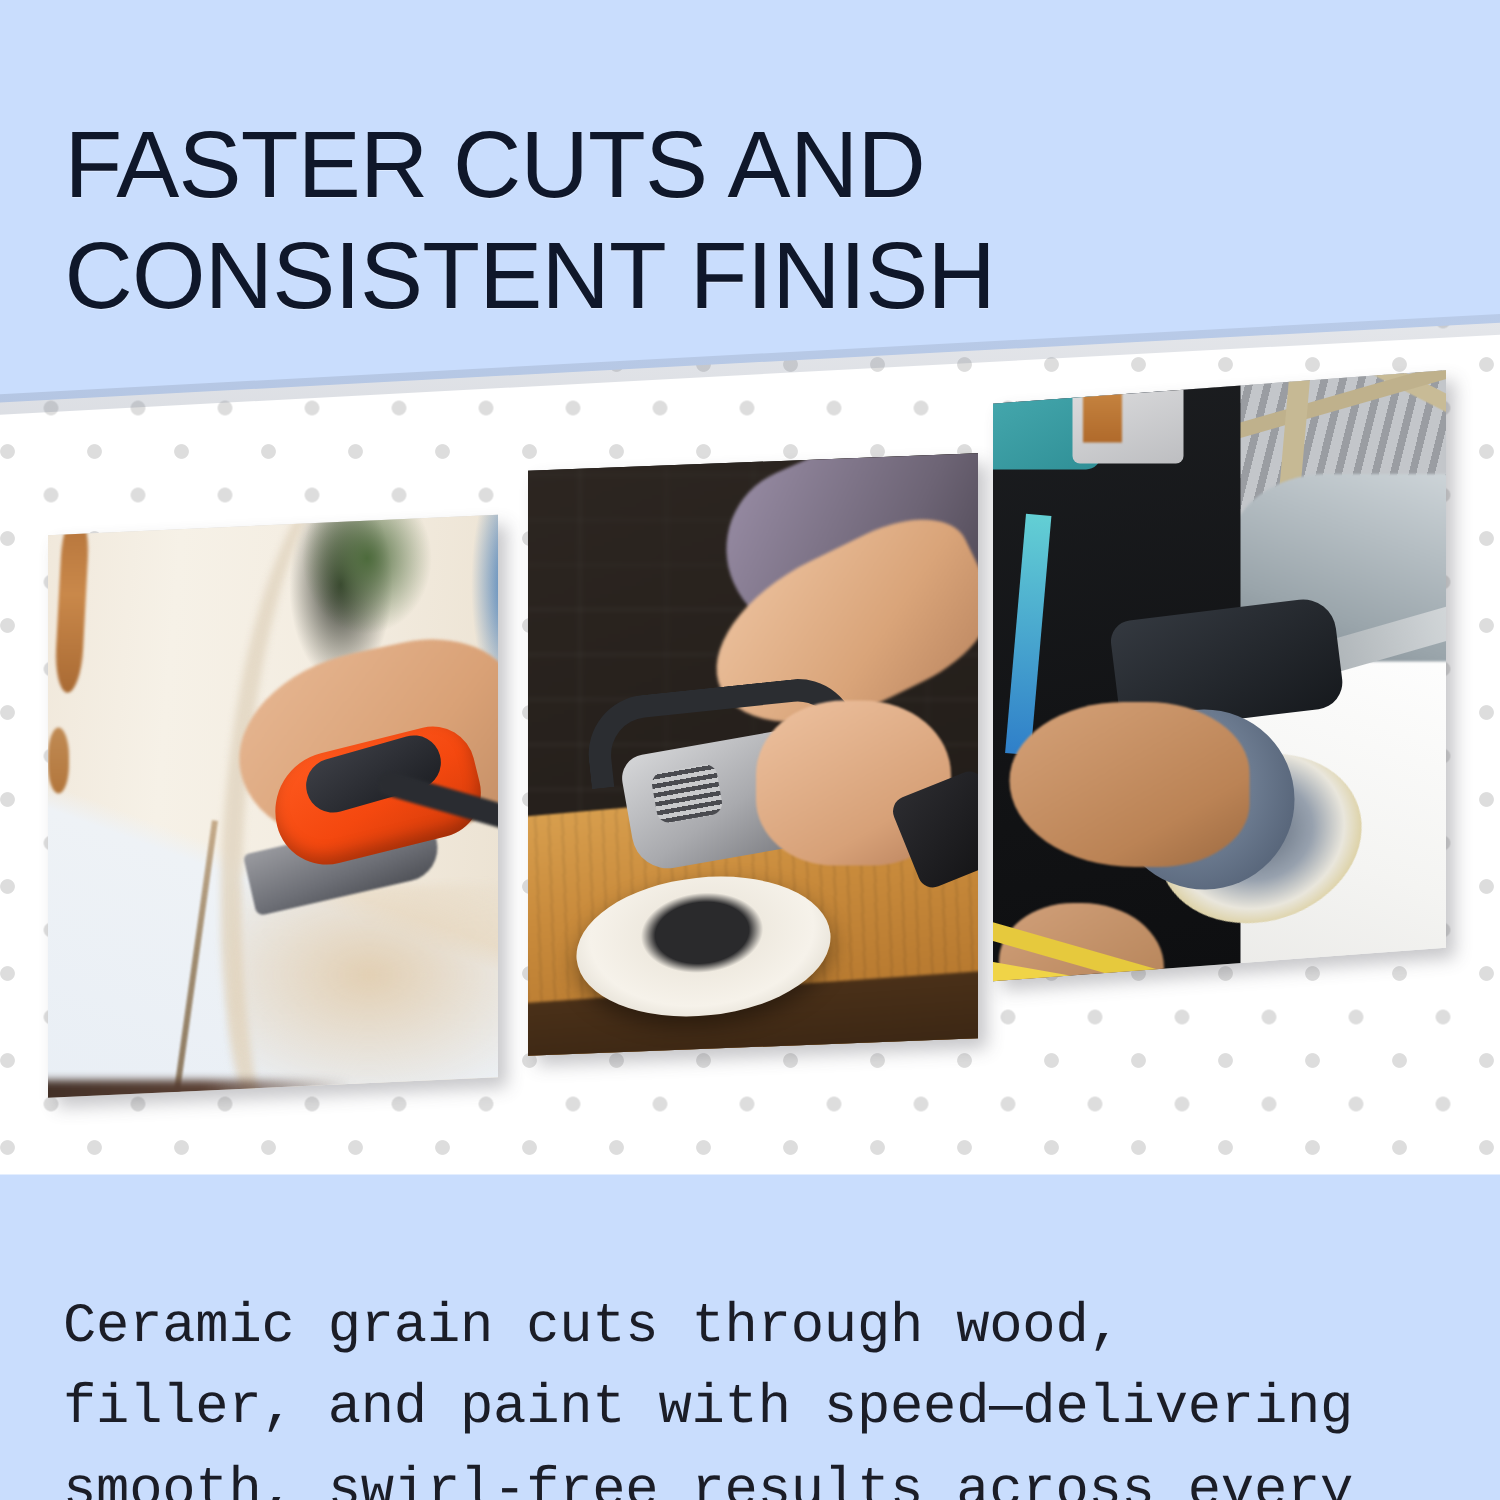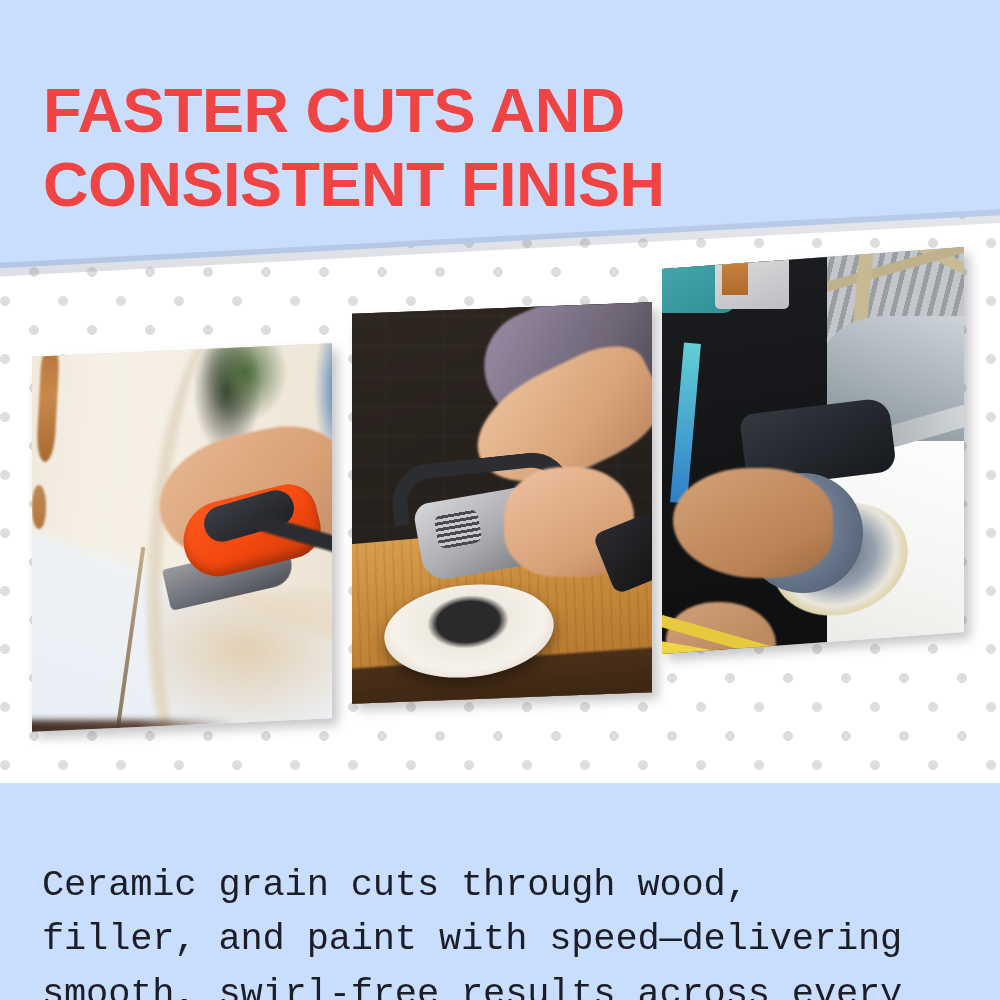--- a/index.html
+++ b/index.html
@@ -54,23 +54,23 @@
     -webkit-clip-path: polygon(0 90.0%, 100% 71.7%, 100% 76.4%, 0 94.7%);
     clip-path: polygon(0 90.0%, 100% 71.7%, 100% 76.4%, 0 94.7%);
     opacity: .5;
   }
 
   .headline {
     position: absolute;
     left: 43px;
     top: 32px;
     width: 880px;
-    color: #ef4444;
+    color: #0f172a;
     font-family: "Liberation Sans", sans-serif;
-    font-weight: bold;
+    font-weight: normal;
     font-size: 63px;
     line-height: 1.17;
     letter-spacing: -0.5px;
     text-transform: uppercase;
     white-space: pre-line;
     text-shadow: 0 1px 0 rgba(255,255,255,.35);
   }
 
   
   .photo-strip {

